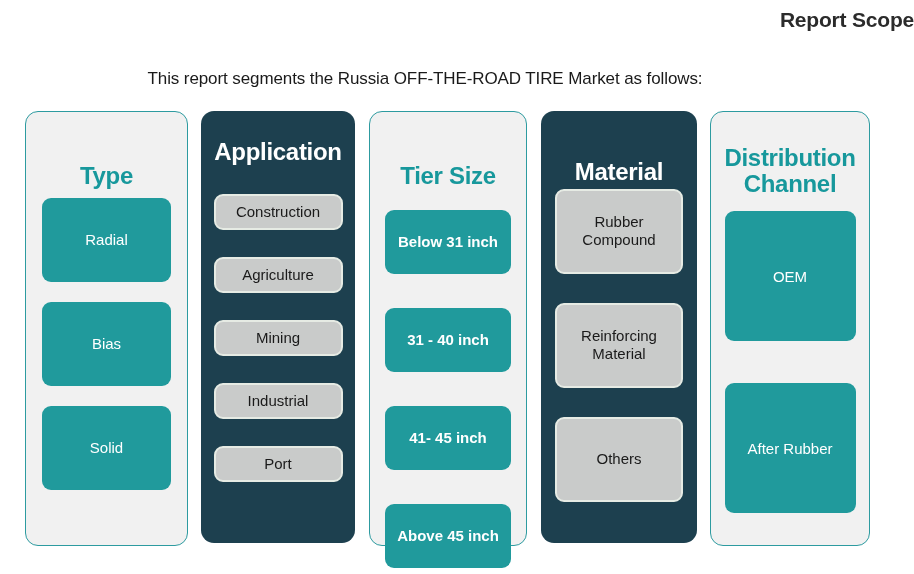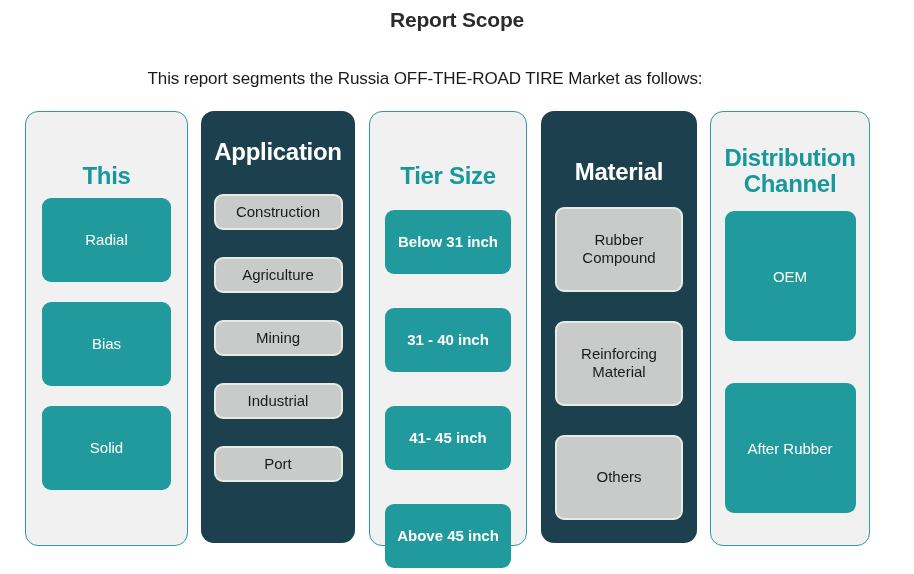--- a/index.html
+++ b/index.html
@@ -16,21 +16,21 @@
     font-family: "Liberation Sans", sans-serif;
     -webkit-font-smoothing: antialiased;
   }
 
   
   #page-title {
     position: absolute;
     left: 0;
     top: 8px;
     width: 914px;
-    text-align: center;
+    text-align: right;
     font-size: 21px;
     font-weight: bold;
     color: #2b2b2b;
     letter-spacing: -0.2px;
   }
   #page-subtitle {
     position: absolute;
     left: 0;
     top: 69px;
     width: 850px;
@@ -127,37 +127,37 @@
 
   #col-application .col-heading { margin-top: 28px; }
   #col-application .chips       { margin-top: 29px; }
   #col-application .chip        { width: 129px; height: 36px; margin-bottom: 27px; }
 
   #col-tier-size .col-heading   { margin-top: 51px; }
   #col-tier-size .chips         { margin-top: 21px; }
   #col-tier-size .chip          { width: 126px; height: 64px; margin-bottom: 34px; font-weight: bold; }
 
   #col-material .col-heading    { margin-top: 48px; }
-  #col-material .chips          { margin-top: 22px; }
+  #col-material .chips          { margin-top: 4px; }
   #col-material .chip           { width: 128px; height: 85px; margin-bottom: 29px; }
 
   #col-distribution .col-heading{ margin-top: 33px; }
   #col-distribution .chips      { margin-top: 15px; }
   #col-distribution .chip       { width: 131px; height: 130px; margin-bottom: 42px; }
 </style>
 </head>
 <body>
 
 <div id="page-title">Report Scope</div>
 <div id="page-subtitle">This report segments the Russia OFF-THE-ROAD TIRE Market as follows:</div>
 
 <div id="columns">
 
   <div class="column light" id="col-type">
-    <div class="col-heading teal">This</div>
+    <div class="col-heading teal">Type</div>
     <div class="chips">
       <div class="chip teal">Radial</div>
       <div class="chip teal">Bias</div>
       <div class="chip teal">Solid</div>
     </div>
   </div>
 
   <div class="column dark" id="col-application">
     <div class="col-heading white">Application</div>
     <div class="chips">

